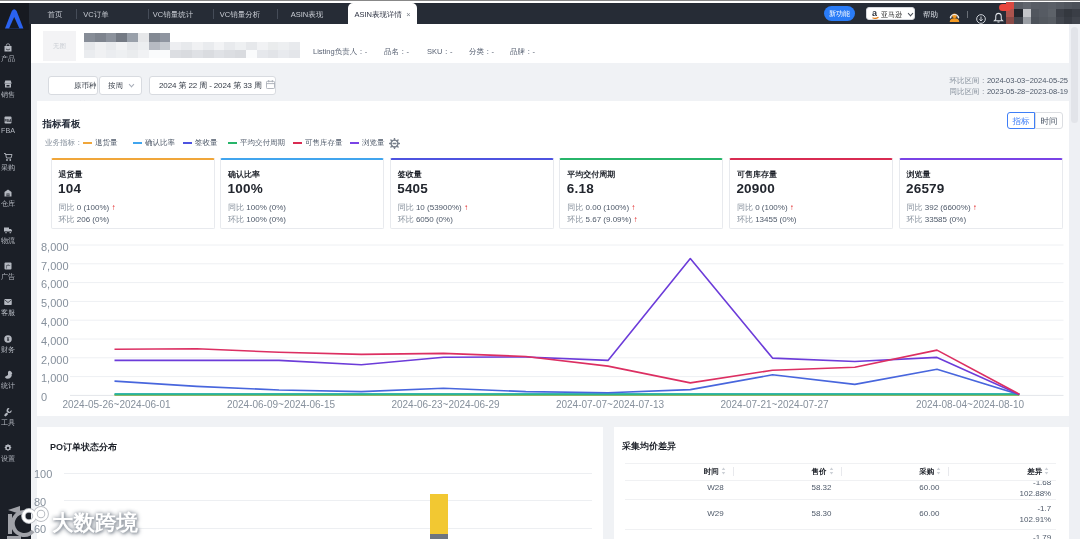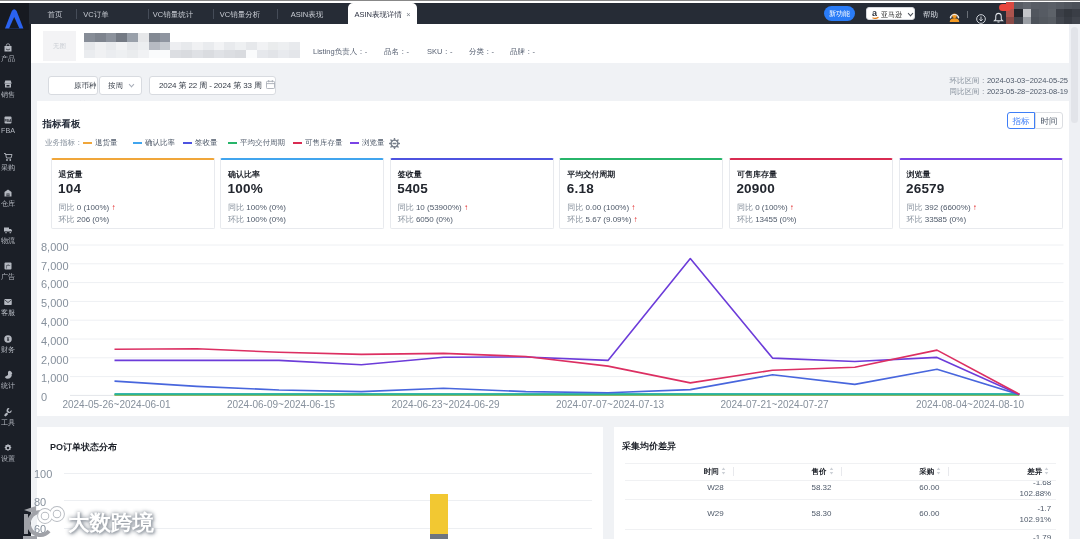--- a/index.html
+++ b/index.html
@@ -58,21 +58,21 @@
 
 .th{position:absolute;font-size:7.5px;font-weight:bold;color:#1d2129;}
 .td{position:absolute;font-size:8px;color:#4e5969;text-align:right;}
 .sorticon{position:absolute;width:5px;height:8px;}
 .thsep{position:absolute;width:1px;height:9px;background:#e8e9ed;}
 .rowline{position:absolute;height:1px;background:#f0f1f3;}
 
 #scroll{left:1069px;top:24px;width:11px;height:515px;background:#eef0f4;}
 #thumbbar{left:1071px;top:27px;width:7px;height:96px;background:#e2e4e9;border-radius:4px;}
 
-#wm{left:16px;top:500px;width:200px;height:36px;z-index:9;}
+#wm{left:0px;top:500px;width:200px;height:36px;z-index:9;}
 </style>
 </head>
 <body>
 <div class="abs" id="topstrip"></div>
 <div class="abs" id="topbar"></div>
 <div class="abs" id="logo">
 <svg width="29" height="28" viewBox="0 0 29 28" style="position:absolute;left:0;top:0">
 <path d="M5 25.5 L11.8 8 Q14.2 4.3 16.6 8 L23.4 25.5 Z" fill="#2a62ef"></path>
 <path d="M14.2 14 L19.4 25.5 L9 25.5 Z" fill="#171a21"></path>
 </svg>

